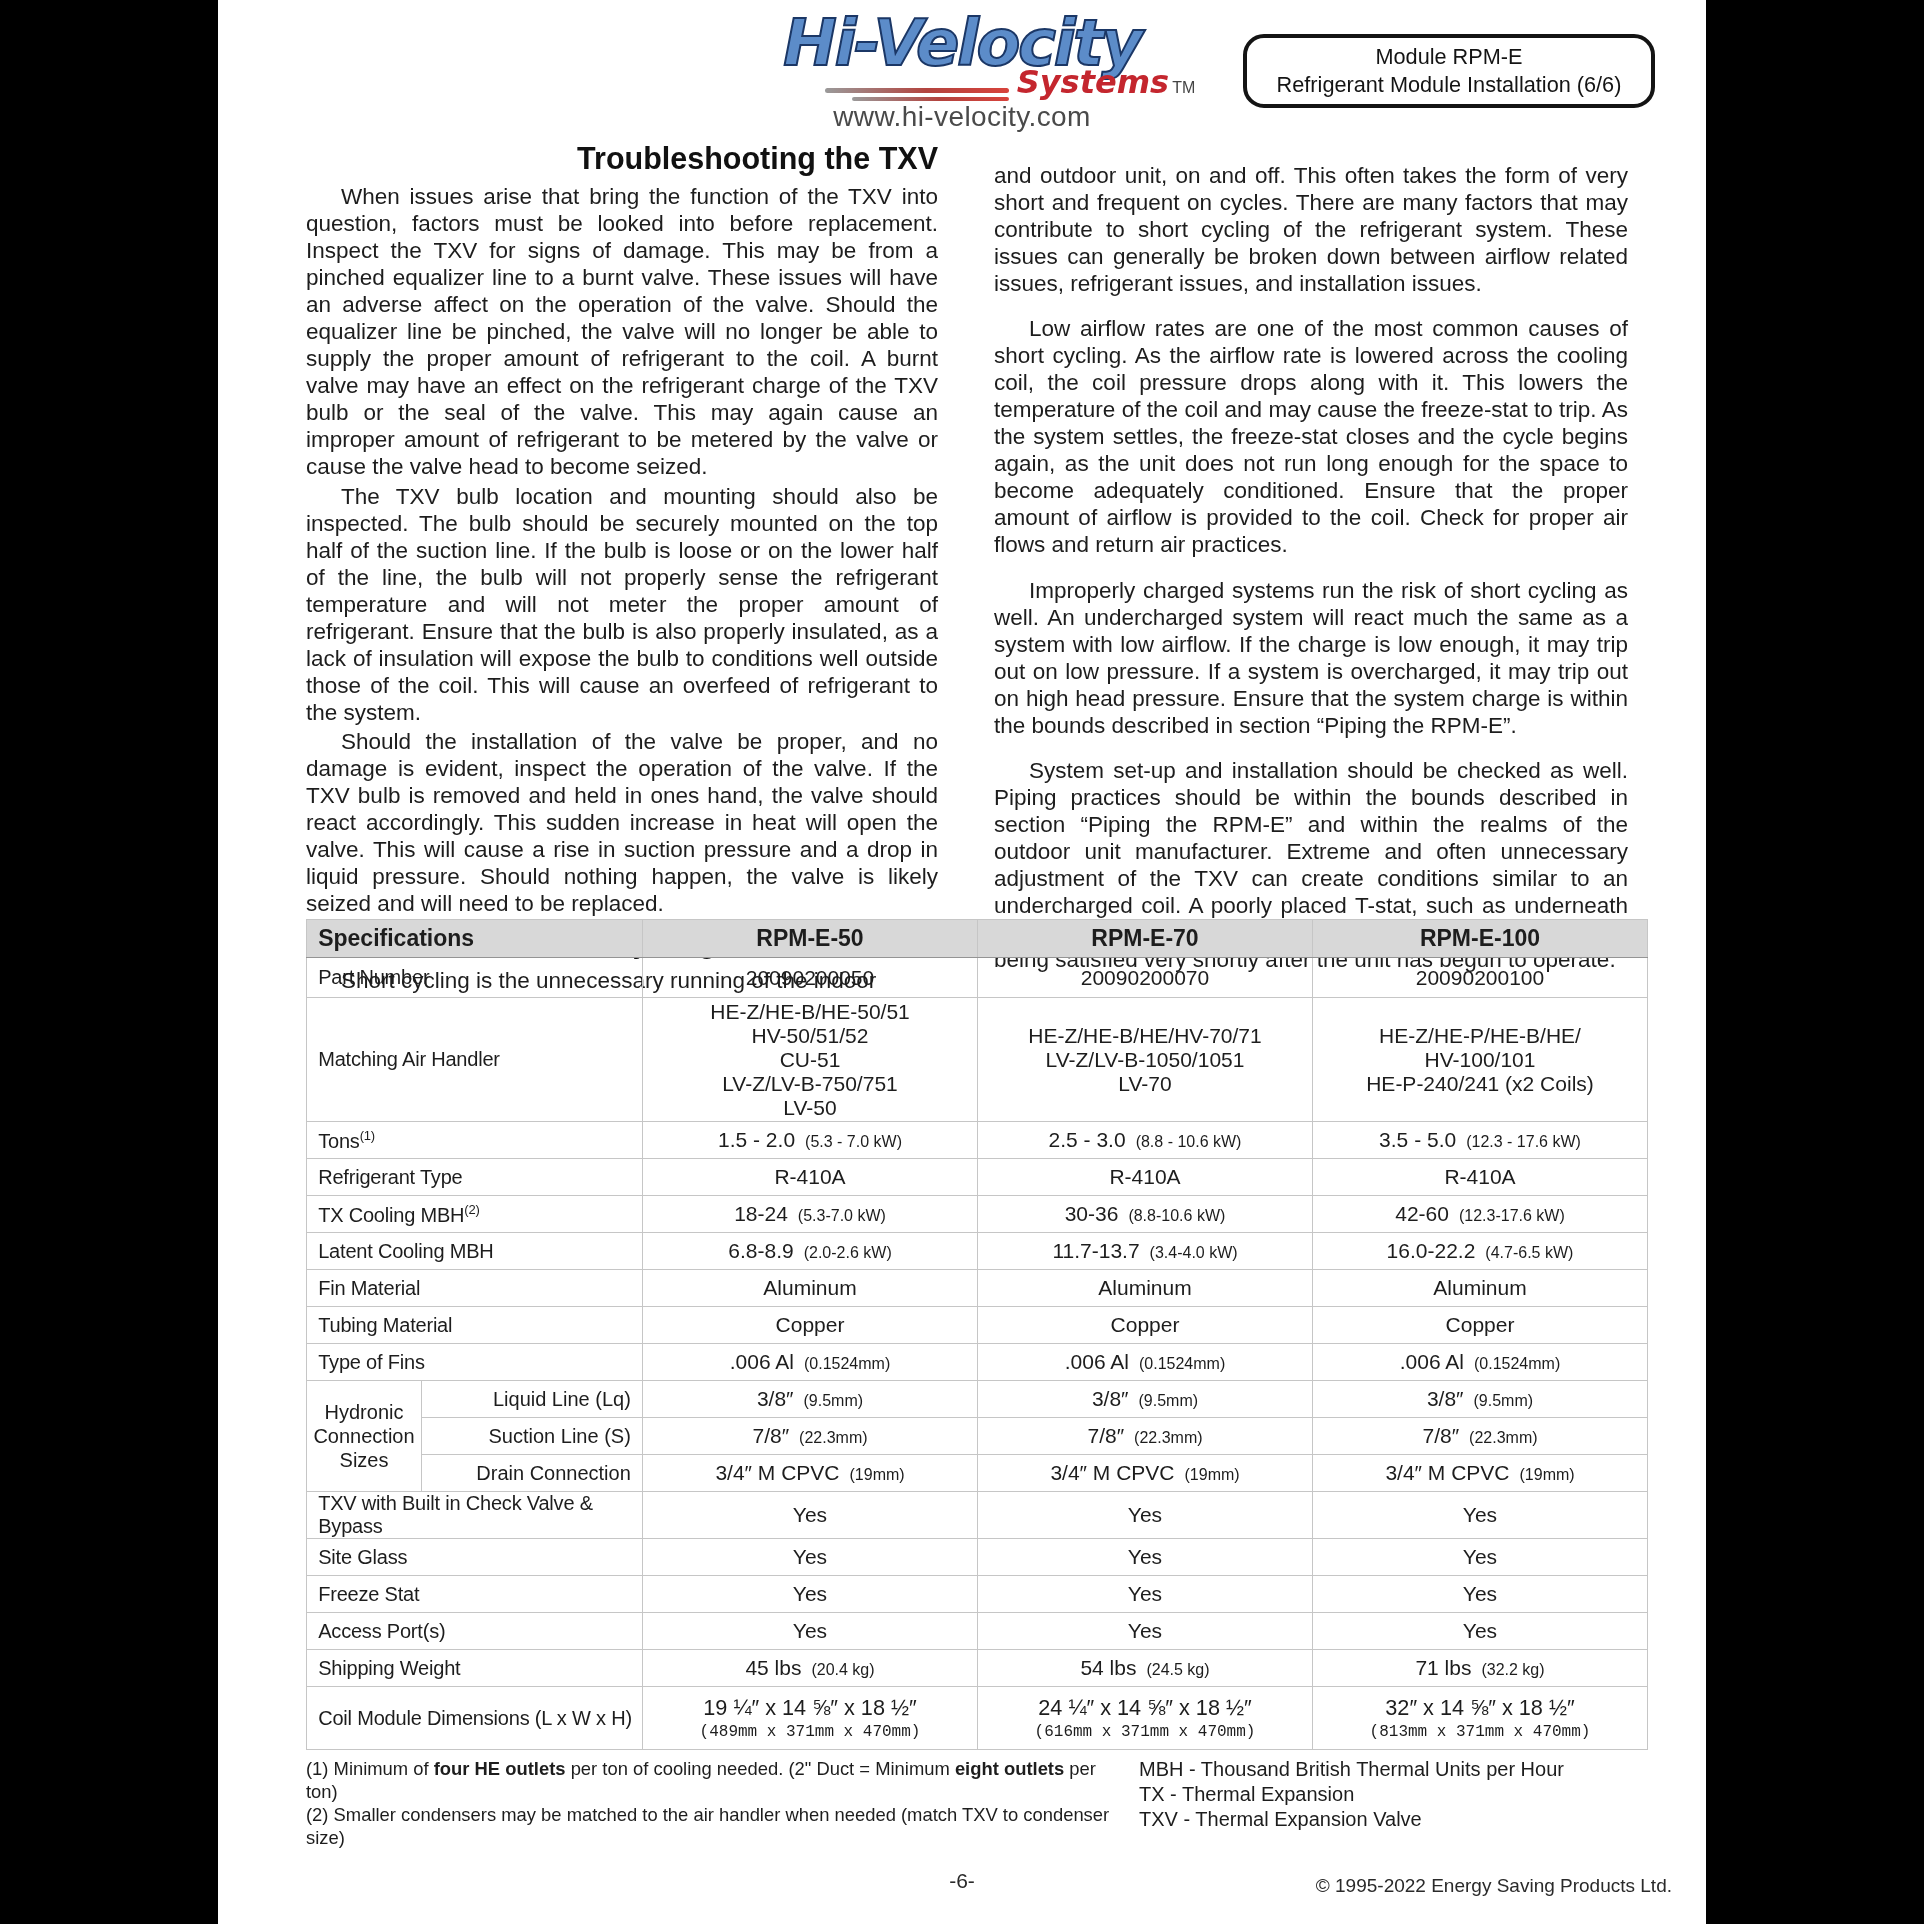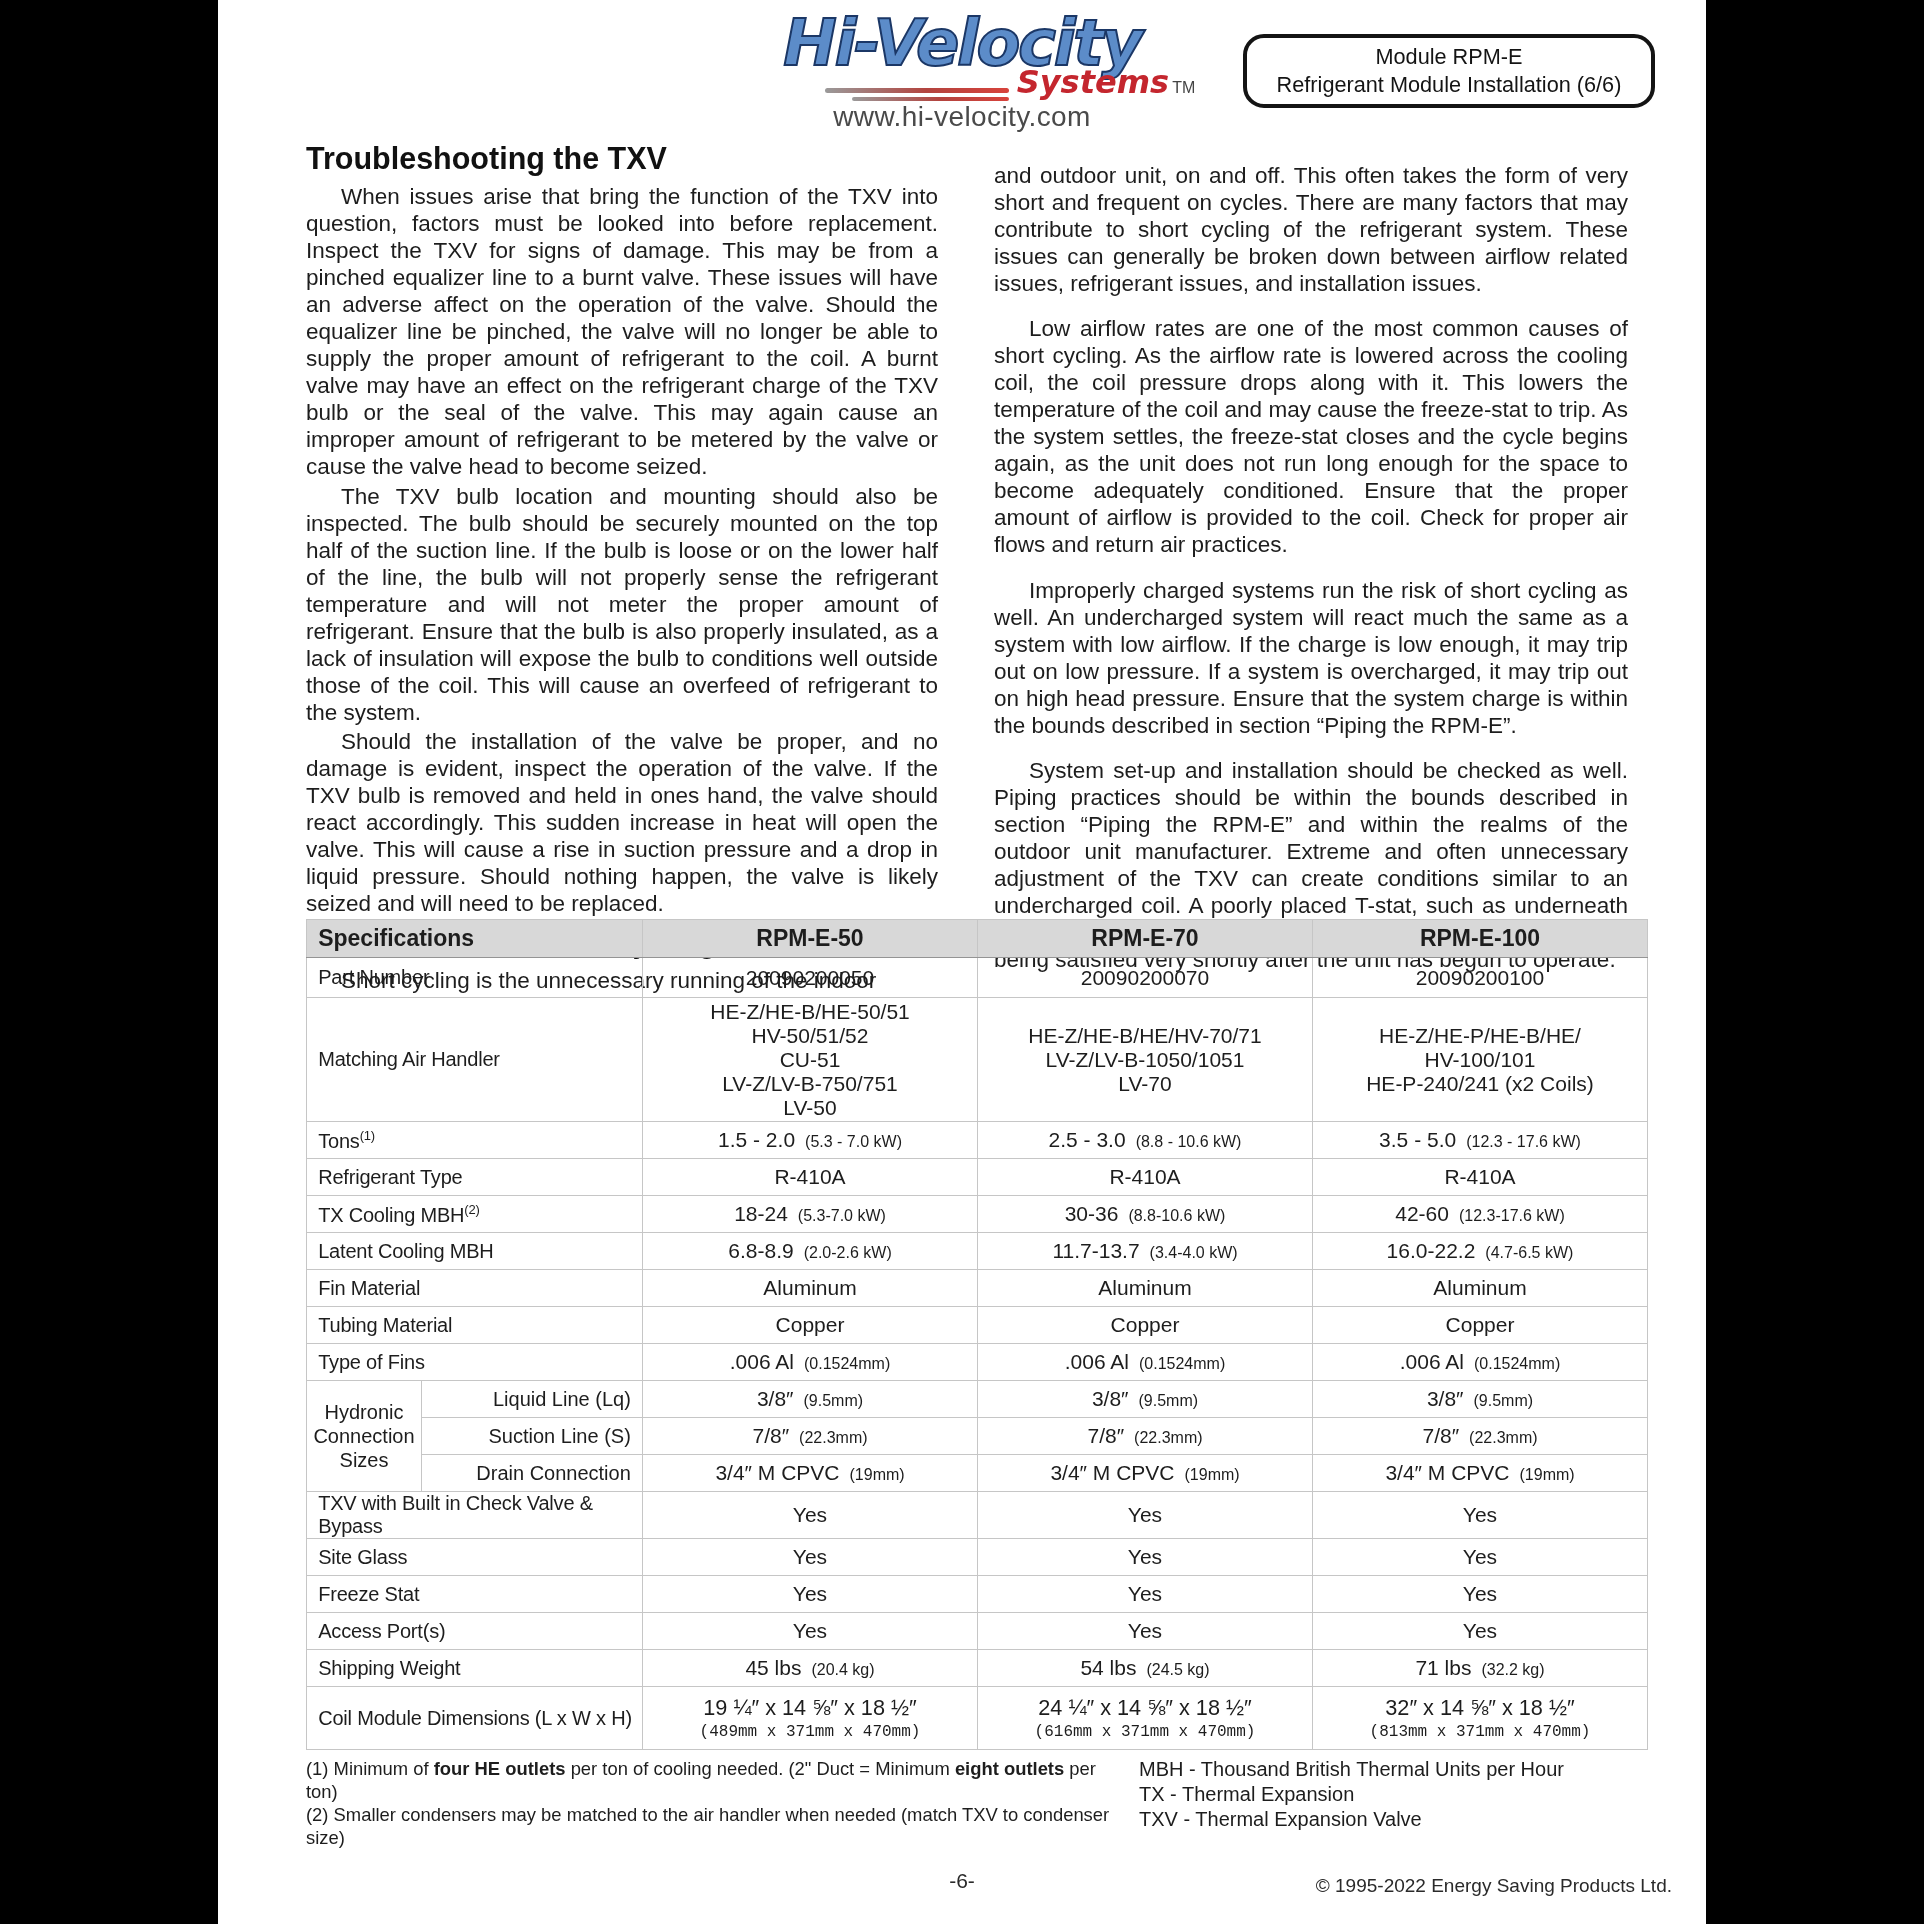--- a/index.html
+++ b/index.html
@@ -26,21 +26,21 @@
               display:flex;flex-direction:column;align-items:center;justify-content:center;
               font-size:21.7px;line-height:28px;color:#141414;text-align:center;}
 
   
   .col p{margin:0;text-align:justify;font-size:22.5px;line-height:27px;color:#1d1d1d;}
   .indent{text-indent:35px;}
   .left-col{position:absolute;left:88px;top:141px;width:632px;}
   .left-col p + p{margin-top:2.4px;}
   .right-col{position:absolute;left:776px;top:162px;width:634px;}
   .right-col p + p{margin-top:18.4px;}
-  .article-title{margin:0 0 7.2px 0;text-align:left;font-size:30.5px;font-weight:bold;color:#111;}
+  .article-title{margin:0 0 7.2px 0;text-align:right;font-size:30.5px;font-weight:bold;color:#111;}
   .article-subtitle{margin:9.6px 0 7.2px 0;text-align:center;font-size:29px;font-weight:bold;color:#111;}
 
   
   .spec-table{position:absolute;left:88px;top:919px;width:1341px;border-collapse:collapse;
               table-layout:fixed;font-size:21px;color:#1d1d1d;border:1.6px solid #a3a3a3;}
   .spec-table th,.spec-table td{border:0.8px solid #c6c6c6;padding:0;vertical-align:middle;
               overflow:hidden;}
   .spec-table thead th{background:#d8d8d8;font-weight:bold;font-size:23px;height:37px;
               border-bottom:1.6px solid #949494;text-align:center;}
   .th-spec{text-align:left !important;padding-left:11.2px !important;}

